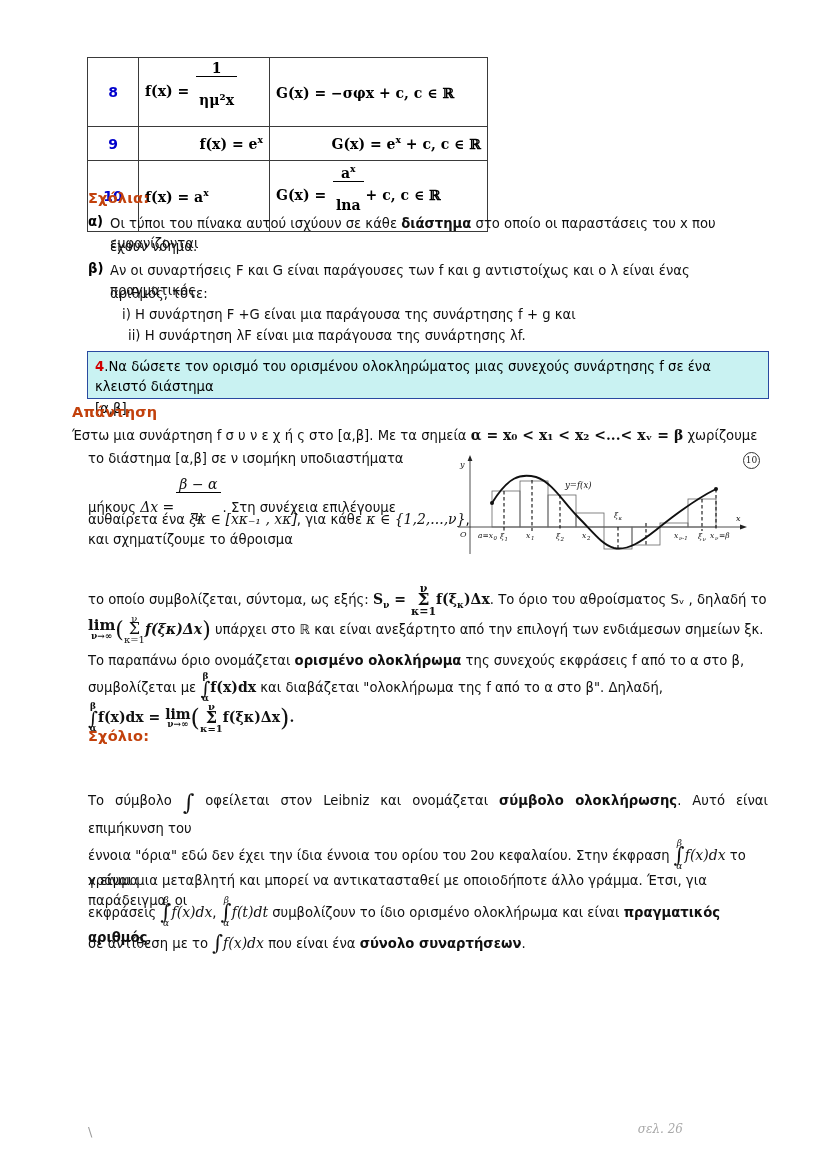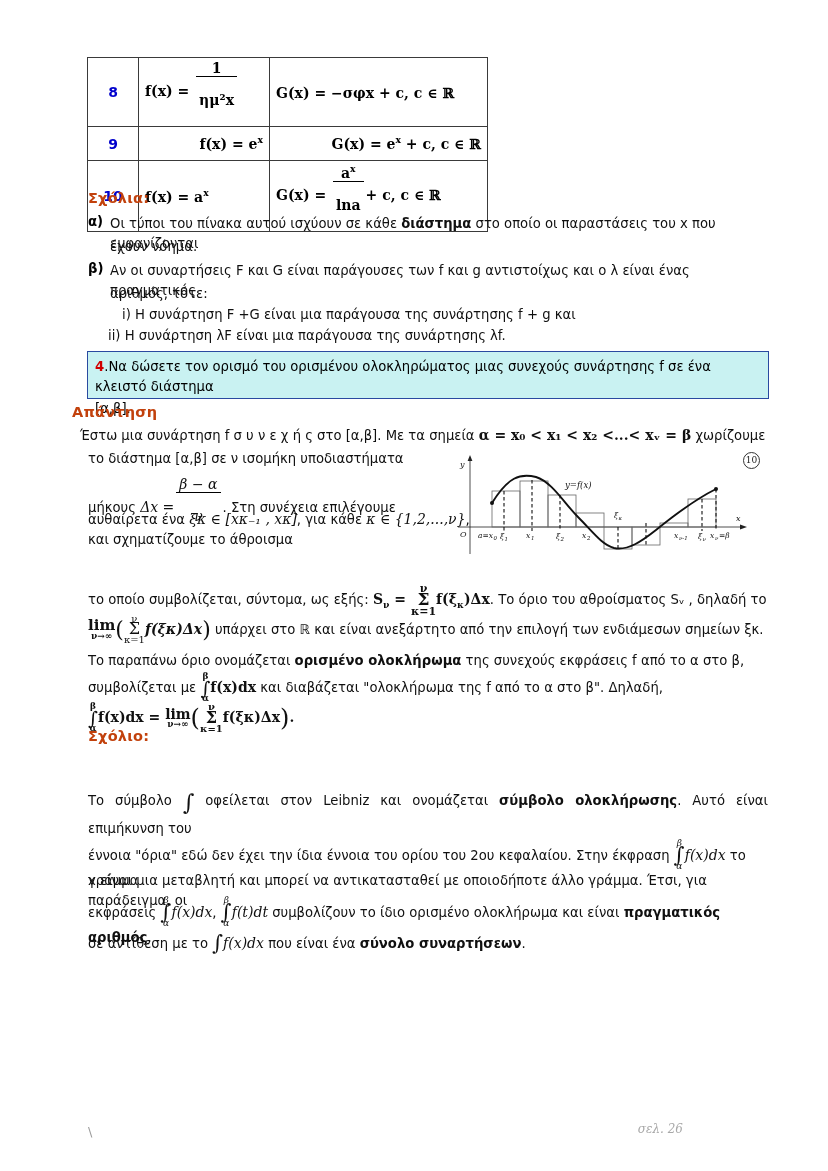--- a/index.html
+++ b/index.html
@@ -192,30 +192,30 @@
   <div class="blue-head" style="left:88px; top:190px;">Σχόλια:</div>
 
   <div class="lbl" style="left:88px; top:214px;">α)</div>
   <div class="btext" style="left:110px; top:214px; width:650px;"><span>Οι τύποι του πίνακα αυτού ισχύουν σε κάθε </span><b>διάστημα</b><span> στο οποίο οι παραστάσεις του x που εμφανίζονται</span></div>
   <div class="btext" style="left:110px; top:237px;">έχουν νόημα.</div>
 
   <div class="lbl" style="left:88px; top:261px;">β)</div>
   <div class="btext" style="left:110px; top:261px; width:650px;">Αν οι συναρτήσεις F και G είναι παράγουσες των f και g αντιστοίχως και ο λ είναι ένας πραγματικός</div>
   <div class="btext" style="left:110px; top:284px;">αριθμός, τότε:</div>
   <div class="btext" style="left:122px; top:305px;">i) Η συνάρτηση F +G είναι μια παράγουσα της συνάρτησης f + g και</div>
-  <div class="btext" style="left:108px; top:326px;">ii) Η συνάρτηση λF είναι μια παράγουσα της συνάρτησης λf.</div>
+  <div class="btext" style="left:128px; top:326px;">ii) Η συνάρτηση λF είναι μια παράγουσα της συνάρτησης λf.</div>
 
   <div class="callout">
     <span class="qnum">4</span><span>.Να δώσετε τον ορισμό του ορισμένου ολοκληρώματος μιας συνεχούς συνάρτησης  f  σε ένα κλειστό διάστημα</span>
     <div style="margin-top:2px;">[α,β].</div>
   </div>
 
   <div class="blue-head" style="left:72px; top:404px;">Απάντηση</div>
 
-  <div class="btext" style="left:80px; top:425px;"><span>Έστω μια συνάρτηση f σ υ ν ε χ ή ς στο [α,β]. Με τα σημεία </span><span class="m">α = x₀ &lt; x₁ &lt; x₂ &lt;...&lt; xᵥ = β</span><span>  χωρίζουμε</span></div>
+  <div class="btext" style="left:72px; top:425px;"><span>Έστω μια συνάρτηση f σ υ ν ε χ ή ς στο [α,β]. Με τα σημεία </span><span class="m">α = x₀ &lt; x₁ &lt; x₂ &lt;...&lt; xᵥ = β</span><span>  χωρίζουμε</span></div>
   <div class="btext" style="left:88px; top:449px;">το διάστημα [α,β] σε ν ισομήκη υποδιαστήματα</div>
 
   <div class="btext" style="left:88px; top:477px;">
     <span>μήκους </span><span class="mi">Δx =</span><span class="frac mi"><span class="top">β − α</span><span class="bot">ν</span></span><span>. Στη συνέχεια επιλέγουμε</span>
   </div>
 
   <div class="btext" style="left:88px; top:509px;"><span>αυθαίρετα ένα </span><span class="mi">ξκ ∈ [xκ₋₁ , xκ]</span><span>, για κάθε </span><span class="mi">κ ∈ {1,2,...,ν}</span><span>,</span></div>
   <div class="btext" style="left:88px; top:530px;">και σχηματίζουμε το άθροισμα</div>
 
   <div class="btext" style="left:88px; top:584px;">

